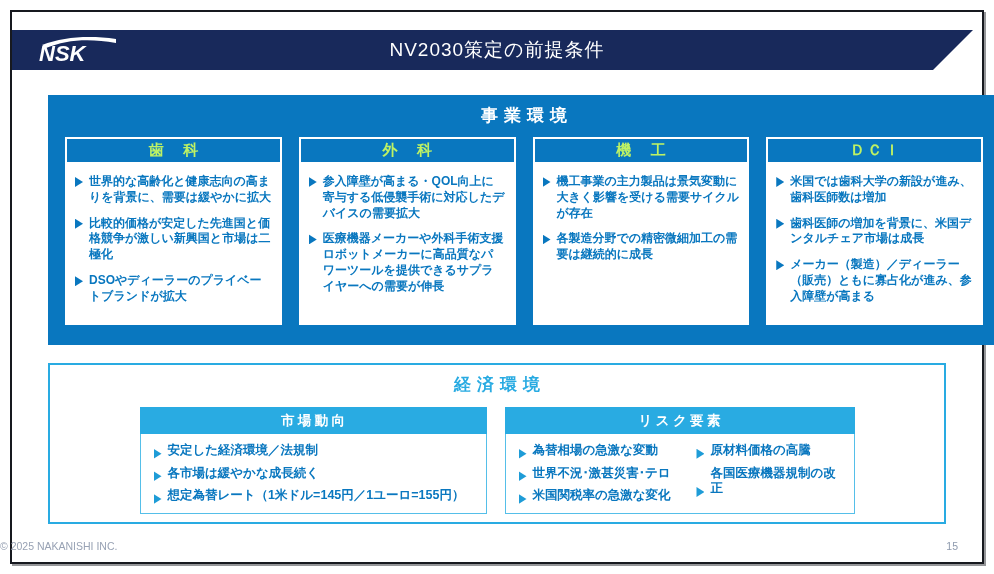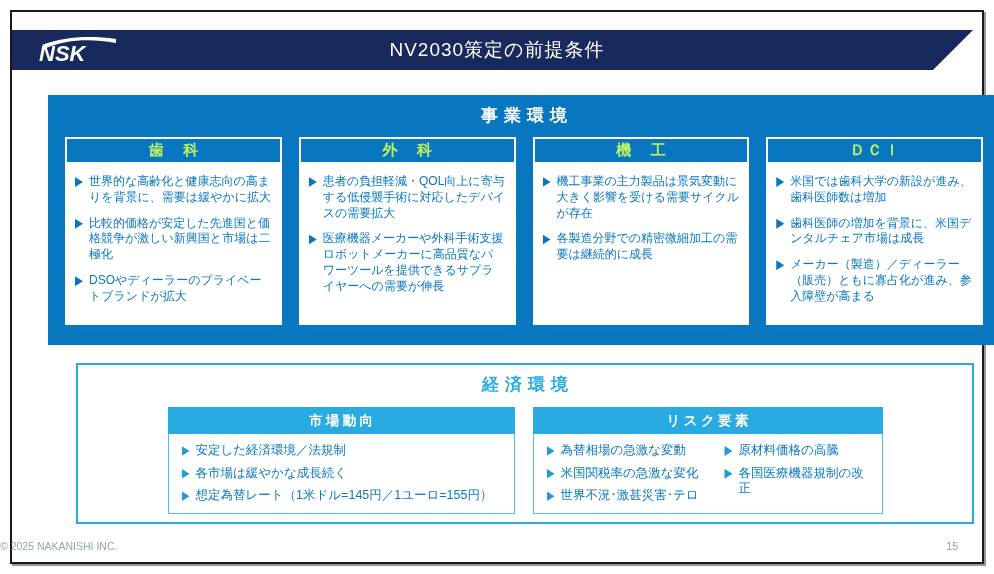--- a/index.html
+++ b/index.html
@@ -31,33 +31,33 @@
   .biz-cols{position:absolute;left:0;top:42px;width:100%;height:188px;display:flex;gap:17px;padding:0 17px;}
   .col{flex:1;border:2px solid #fff;display:flex;flex-direction:column;}
   .col-header{height:25px;border-bottom:2px solid #fff;display:flex;align-items:center;justify-content:center;
     color:#bef264;font-size:15px;font-weight:bold;letter-spacing:.15em;text-indent:.15em;background:var(--blue);}
   .col-body{flex:1;background:#fff;padding:10px 8px 8px 8px;display:flex;flex-direction:column;gap:10px;}
 
   
   .bullet{display:flex;gap:6px;}
   .tri{flex:none;width:8px;height:10px;margin-top:3px;background:var(--blue);clip-path:polygon(0 0,100% 50%,0 100%);}
   .tri.cyan{background:#1E9CD7;}
-  .bullet-text{color:var(--blue);font-size:12px;line-height:1.32;font-weight:400;}
-
-  
-  .eco-box{position:absolute;left:48px;top:363px;width:898px;height:161px;background:#fff;border:2px solid var(--cyan);margin-left:28px;}
+  .bullet-text{color:var(--blue);font-size:12px;line-height:1.32;font-weight:700;}
+
+  
+  .eco-box{position:absolute;left:48px;top:363px;width:898px;height:161px;background:#fff;border:2px solid var(--cyan);}
   .eco-title{padding-top:8px;text-align:center;color:var(--cyan);font-size:17px;font-weight:bold;letter-spacing:.35em;text-indent:.35em;}
   .eco-row{display:flex;justify-content:center;gap:18px;margin-top:11px;}
   .sub-box{display:flex;flex-direction:column;}
   .sub-box.trends{width:347px;}
   .sub-box.risks{width:350px;}
   .sub-header{height:27px;background:var(--cyan);display:flex;align-items:center;justify-content:center;
     color:#fff;font-size:13.5px;font-weight:bold;letter-spacing:.25em;text-indent:.25em;}
   .sub-body{border:1.5px solid var(--cyan-lt);border-top:none;background:#fff;padding:9px 13px;flex:1;}
-  .sub-body .bullet{margin-bottom:7px;}
+  .sub-body .bullet{margin-bottom:7px;align-items:flex-end;}
   .sub-body .bullet:last-child{margin-bottom:0;}
   .sub-body .bullet-text{font-size:12.5px;line-height:1.25;}
   .risk-cols{display:flex;gap:8px;}
   .risk-col-left{flex:1.18;}
   .risk-col-right{flex:1;}
 
   
   .footer-copy{position:absolute;left:0;top:540px;width:994px;color:var(--gray);font-size:10.5px;}
   .footer-page{position:absolute;top:540px;right:36px;color:#8E9AAE;font-size:10.5px;}
 </style>
@@ -95,21 +95,21 @@
             <span class="bullet-text">DSOやディーラーのプライベートブランドが拡大</span>
           </div>
         </div>
       </div>
 
       <div class="col">
         <div class="col-header">外　科</div>
         <div class="col-body">
           <div class="bullet">
             <span class="tri"></span>
-            <span class="bullet-text">患者の負担軽減・QOL向上に寄与する低侵襲手術に対応したデバイスの需要拡大</span>
+            <span class="bullet-text">参入障壁が高まる・QOL向上に寄与する低侵襲手術に対応したデバイスの需要拡大</span>
           </div>
           <div class="bullet">
             <span class="tri"></span>
             <span class="bullet-text">医療機器メーカーや外科手術支援ロボットメーカーに高品質なパワーツールを提供できるサプライヤーへの需要が伸長</span>
           </div>
         </div>
       </div>
 
       <div class="col">
         <div class="col-header">機　工</div>
@@ -171,25 +171,25 @@
       <div class="sub-box risks">
         <div class="sub-header">リスク要素</div>
         <div class="sub-body risk-cols">
           <div class="risk-col-left">
             <div class="bullet">
               <span class="tri cyan"></span>
               <span class="bullet-text">為替相場の急激な変動</span>
             </div>
             <div class="bullet">
               <span class="tri cyan"></span>
+              <span class="bullet-text">世界不況･激甚災害･テロ</span>
+            </div>
+            <div class="bullet">
+              <span class="tri cyan"></span>
               <span class="bullet-text">米国関税率の急激な変化</span>
-            </div>
-            <div class="bullet">
-              <span class="tri cyan"></span>
-              <span class="bullet-text">世界不況･激甚災害･テロ</span>
             </div>
           </div>
           <div class="risk-col-right">
             <div class="bullet">
               <span class="tri cyan"></span>
               <span class="bullet-text">原材料価格の高騰</span>
             </div>
             <div class="bullet">
               <span class="tri cyan"></span>
               <span class="bullet-text">各国医療機器規制の改正</span>

